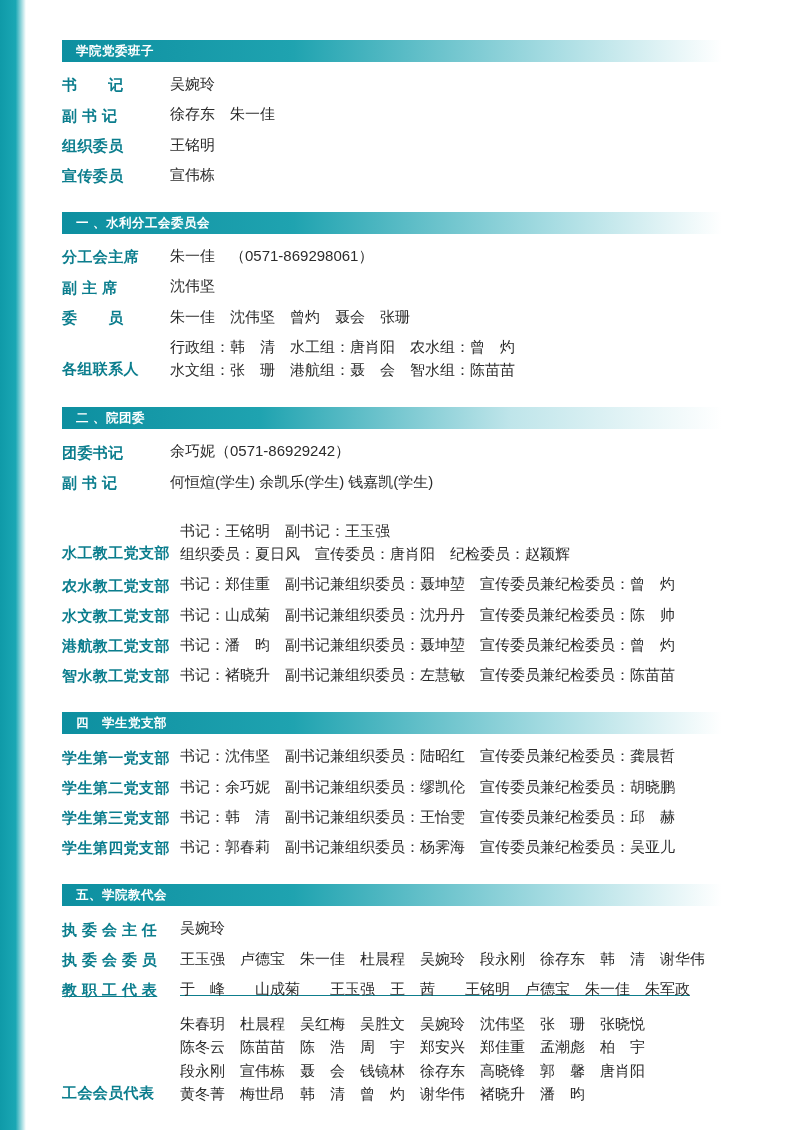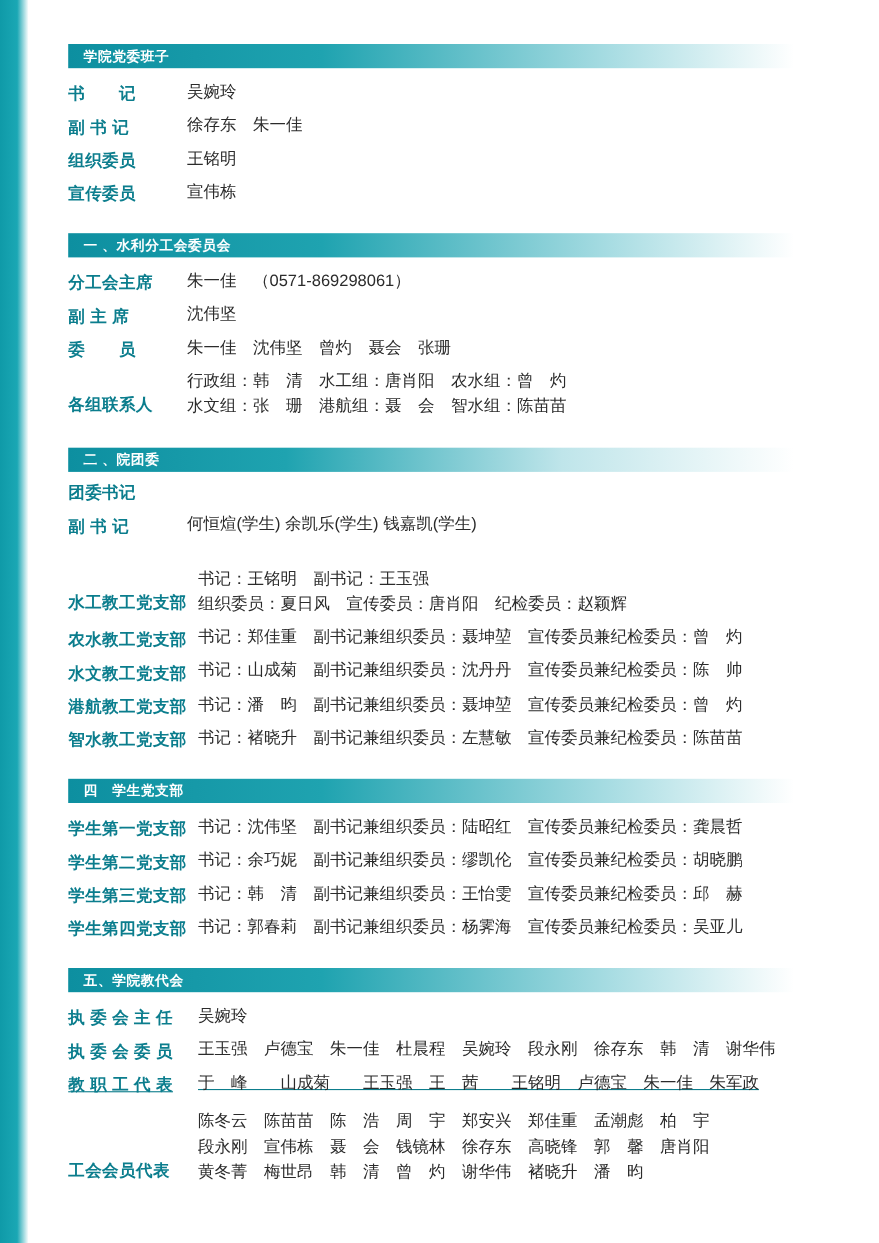--- a/index.html
+++ b/index.html
@@ -133,20 +133,21 @@
           <span class="sub-line">行政组：韩　清　水工组：唐肖阳　农水组：曾　灼</span>
           <span class="sub-line">水文组：张　珊　港航组：聂　会　智水组：陈苗苗</span>
         </div>
       </div>
     </div>
 
     <div class="block gap-lg">
       <div class="sect-head narrow">二 、院团委</div>
       <div class="row">
         <div class="label">团委书记</div>
+        <div class="value">余巧妮（0571-86929242）</div>
       </div>
       <div class="row">
         <div class="label">副 书 记</div>
         <div class="value">何恒煊(学生) 余凯乐(学生) 钱嘉凯(学生)</div>
       </div>
     </div>
 
     <div class="block gap-lg">
 
       <div class="row multi">
@@ -204,20 +205,21 @@
         <div class="label wide">执 委 会 委 员</div>
         <div class="value">王玉强　卢德宝　朱一佳　杜晨程　吴婉玲　段永刚　徐存东　韩　清　谢华伟</div>
       </div>
       <div class="row tight">
         <div class="label wide">教 职 工 代 表</div>
         <div class="value">于　峰　　山成菊　　王玉强　王　茜　　王铭明　卢德宝　朱一佳　朱军政</div>
       </div>
       <div class="row multi">
         <div class="label wide">工会会员代表</div>
         <div class="value">
+          <span class="sub-line">朱春玥　杜晨程　吴红梅　吴胜文　吴婉玲　沈伟坚　张　珊　张晓悦</span>
           <span class="sub-line">陈冬云　陈苗苗　陈　浩　周　宇　郑安兴　郑佳重　孟潮彪　柏　宇</span>
           <span class="sub-line">段永刚　宣伟栋　聂　会　钱镜林　徐存东　高晓锋　郭　馨　唐肖阳</span>
           <span class="sub-line">黄冬菁　梅世昂　韩　清　曾　灼　谢华伟　褚晓升　潘　昀</span>
         </div>
       </div>
     </div>
 
   </div>
 </div>
 

